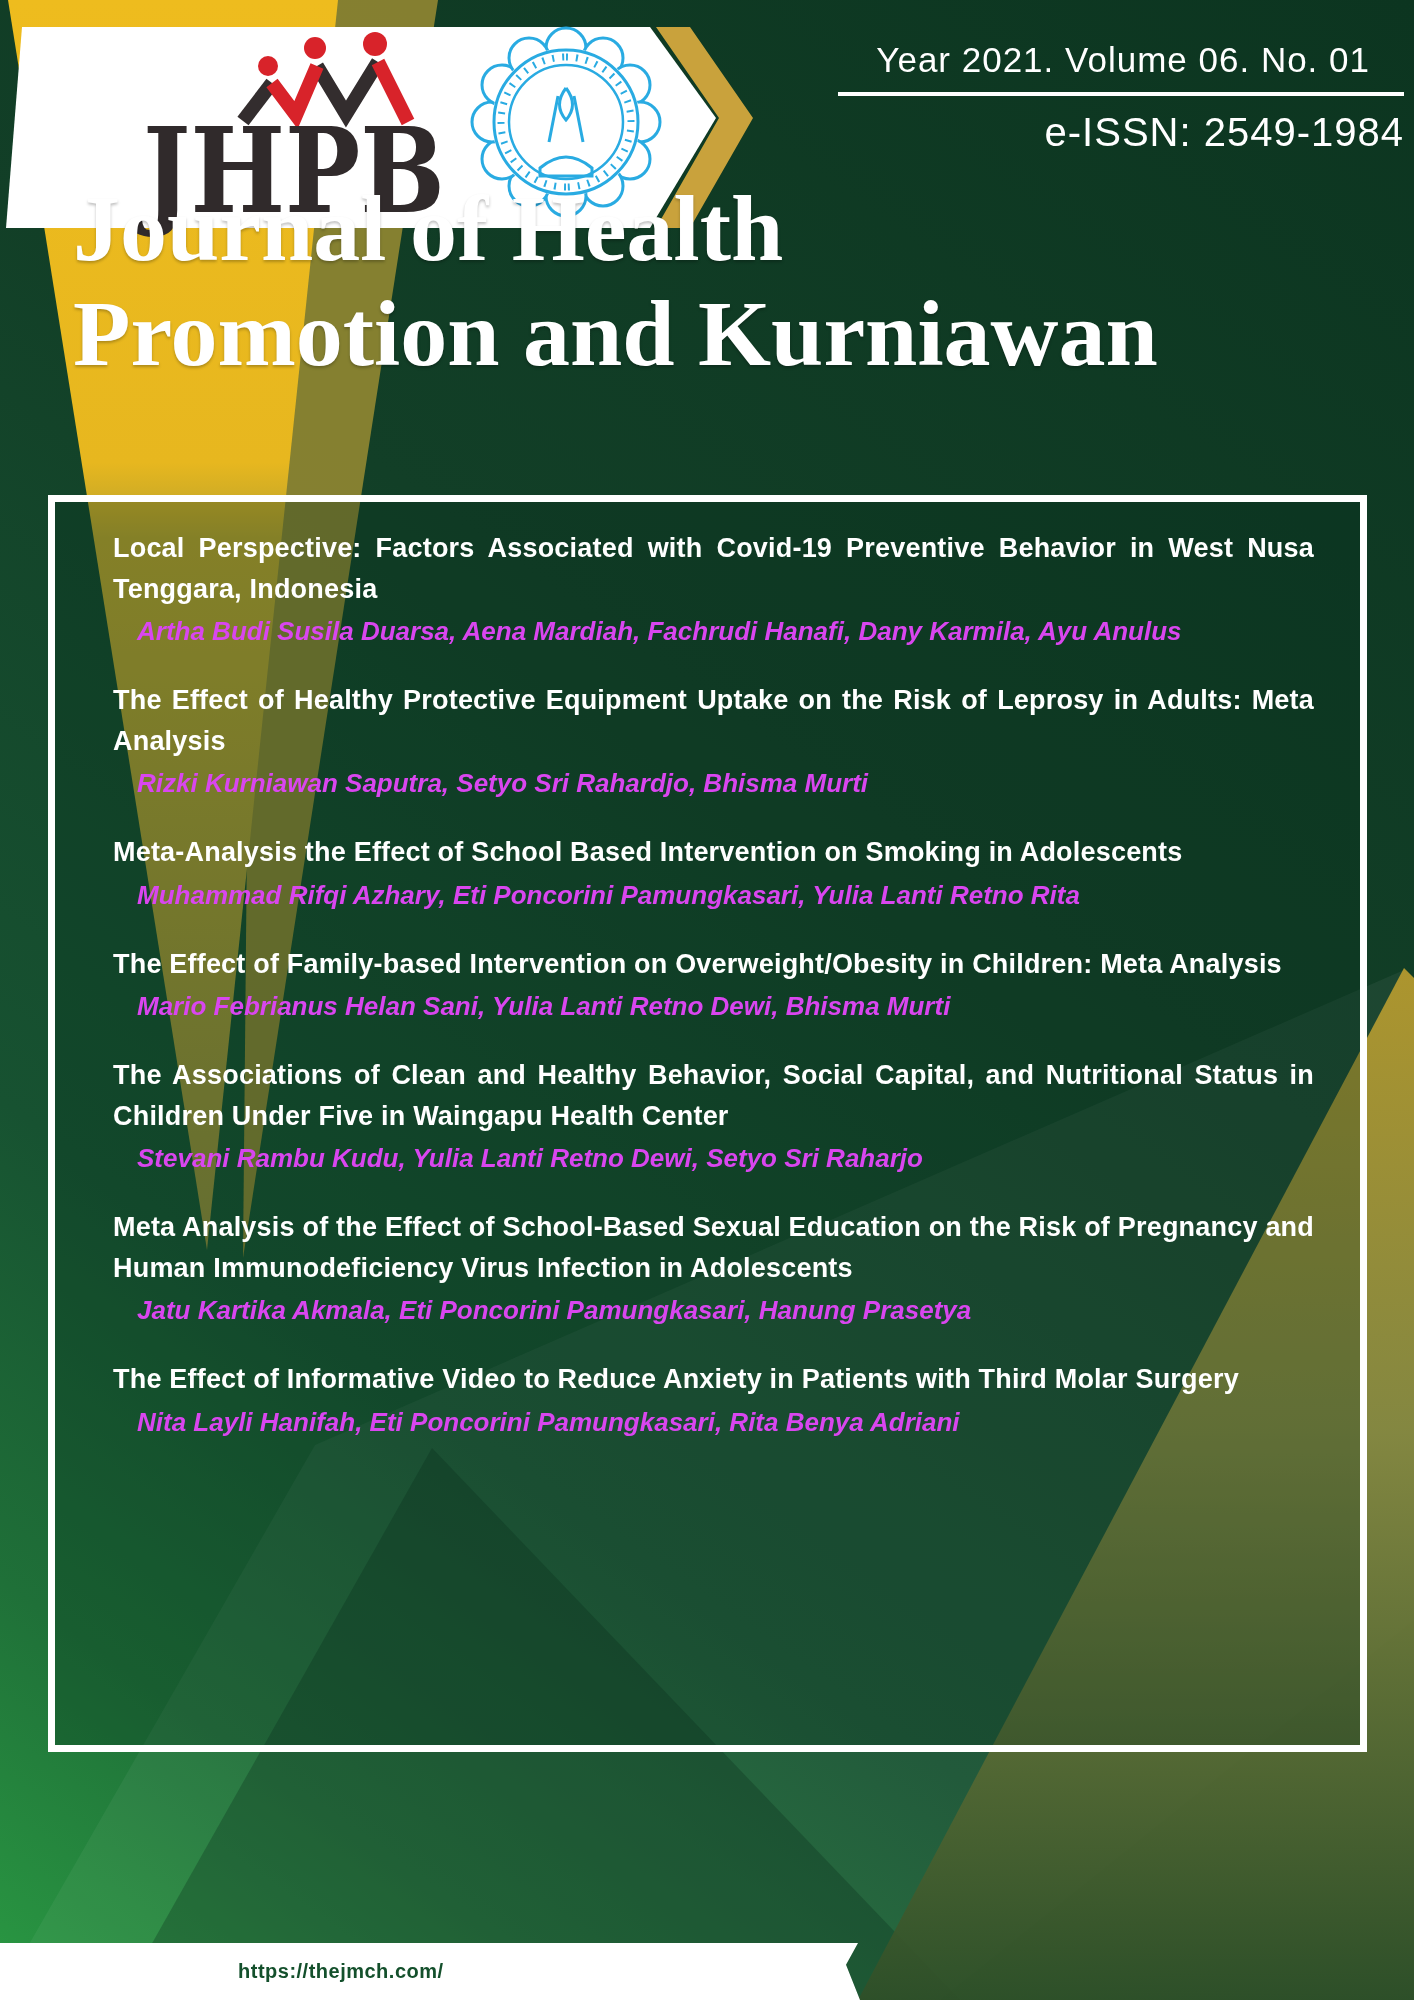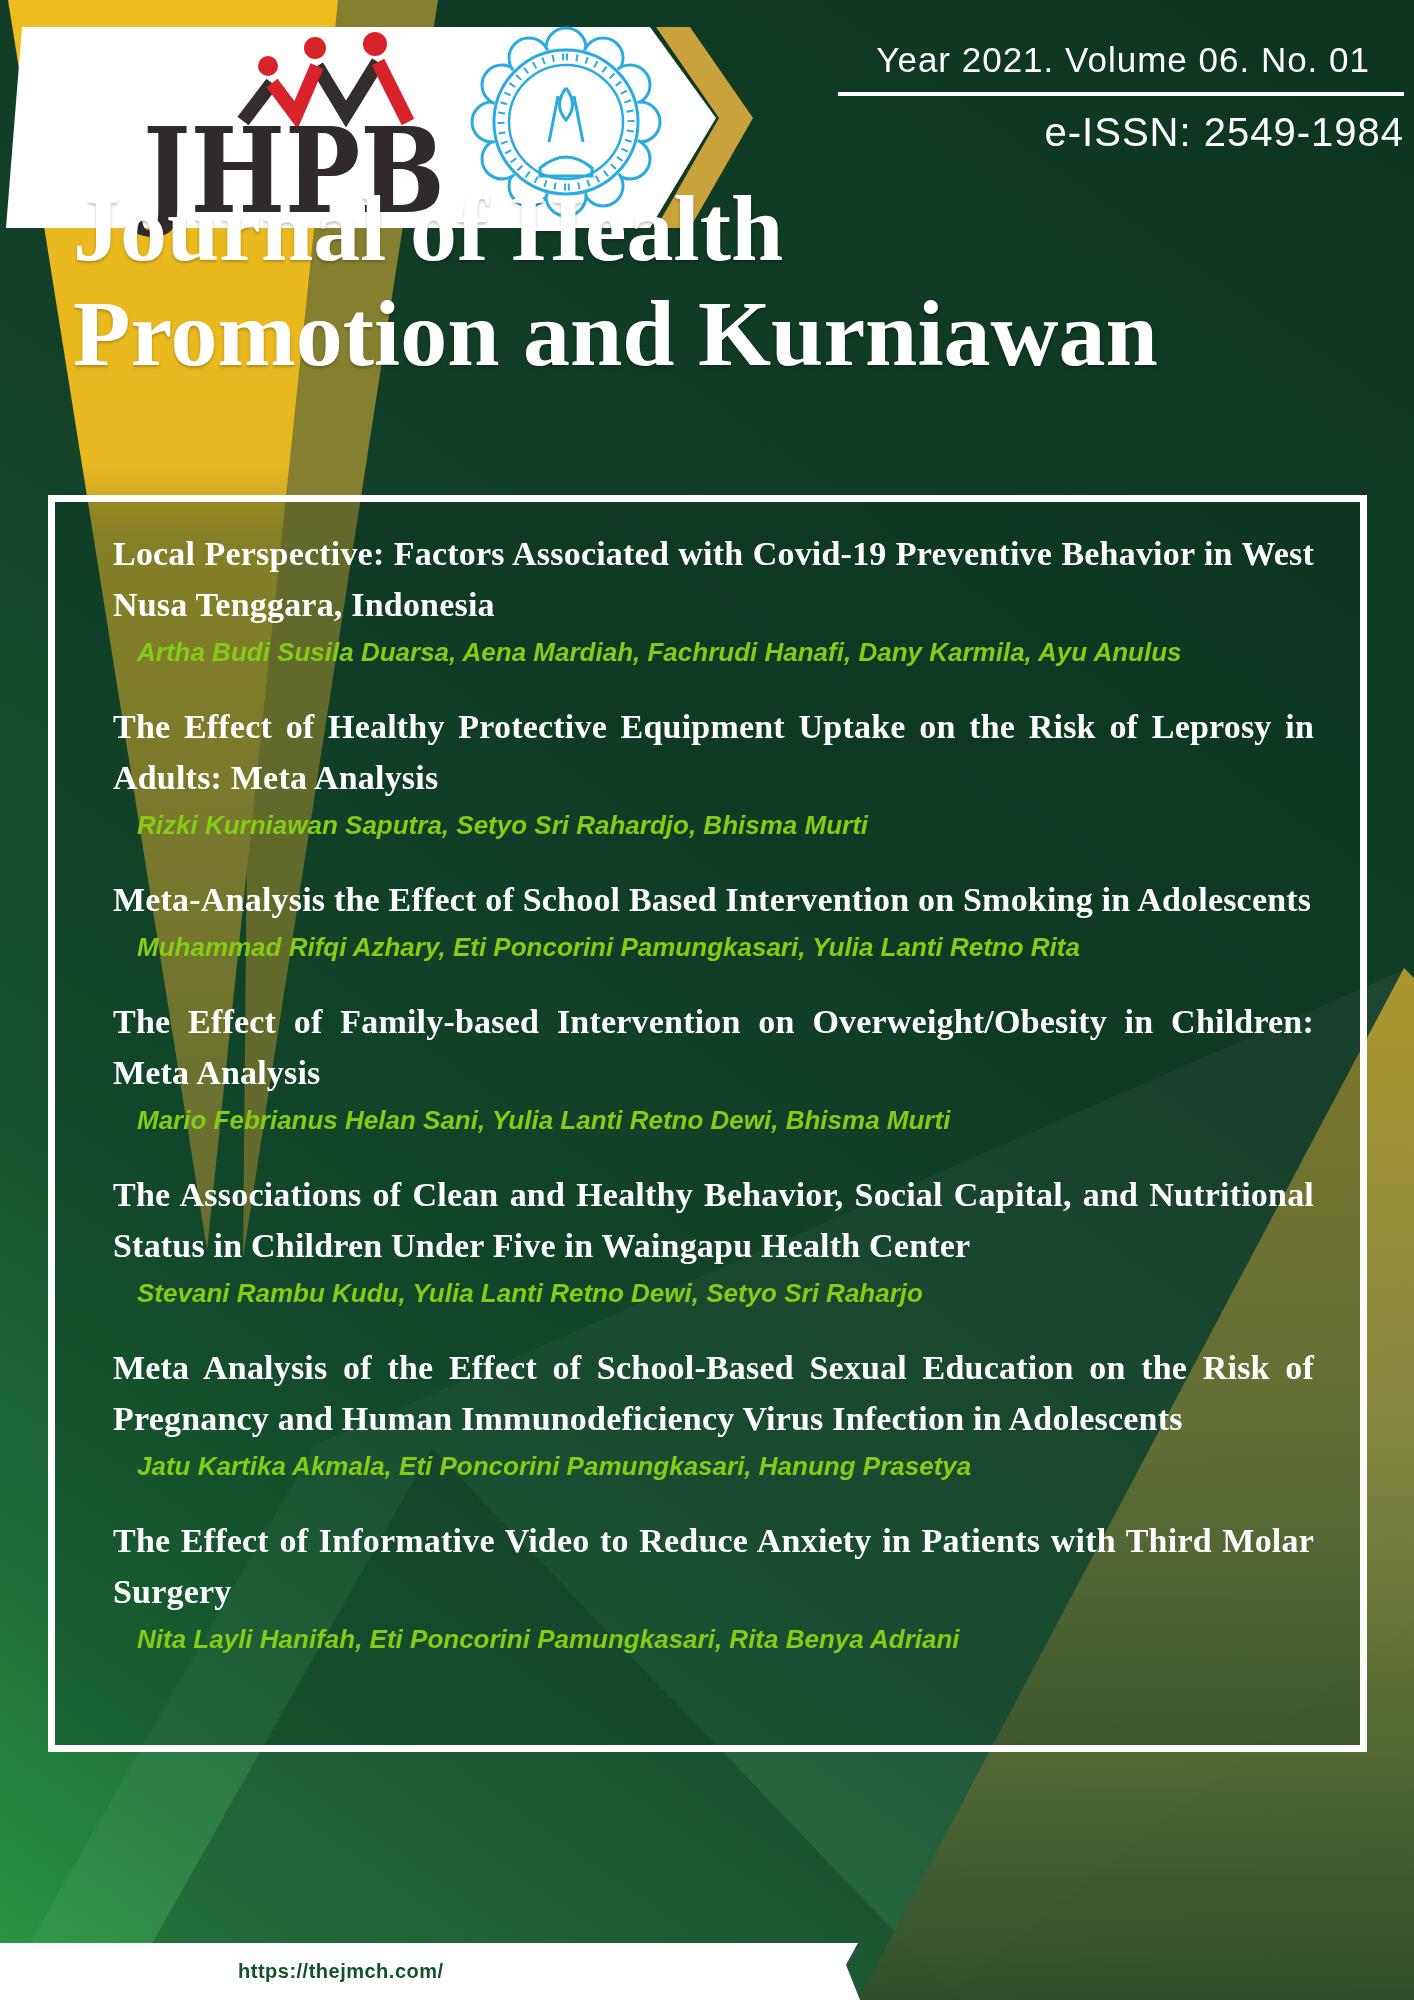--- a/index.html
+++ b/index.html
@@ -22,26 +22,26 @@
     text-shadow:0 2px 3px rgba(0,0,0,.25);
   }
   
   .content-box{
     position:absolute;left:48px;top:495px;width:1319px;height:1257px;
     border:7px solid #fff;box-sizing:border-box;
     padding:26px 46px 8px 58px;color:#fff;overflow:hidden;
   }
   .entry{margin-bottom:29px;}
   .entry-title{
-    font-size:34px;font-weight:bold;line-height:1.5;
-    text-align:justify;letter-spacing:.2px;font-family:Liberation Serif, serif;
+    font-size:27px;font-weight:bold;line-height:1.5;
+    text-align:justify;letter-spacing:.2px;
   }
   .entry-authors{
     font-size:26px;font-weight:bold;font-style:italic;line-height:1.5;
-    padding-left:24px;margin-top:3px;color:#84cc16;
+    padding-left:24px;margin-top:3px;color:#d946ef;
   }
   
   .footer-bar{
     position:absolute;left:0;top:1943px;width:874px;height:57px;background:#fff;
     clip-path:polygon(0 0,858px 0,846px 38%,860px 100%,0 100%);
   }
   .footer-url{
     position:absolute;left:238px;top:0;line-height:57px;
     font-size:20px;font-weight:bold;color:#14502c;letter-spacing:.5px;
   }

